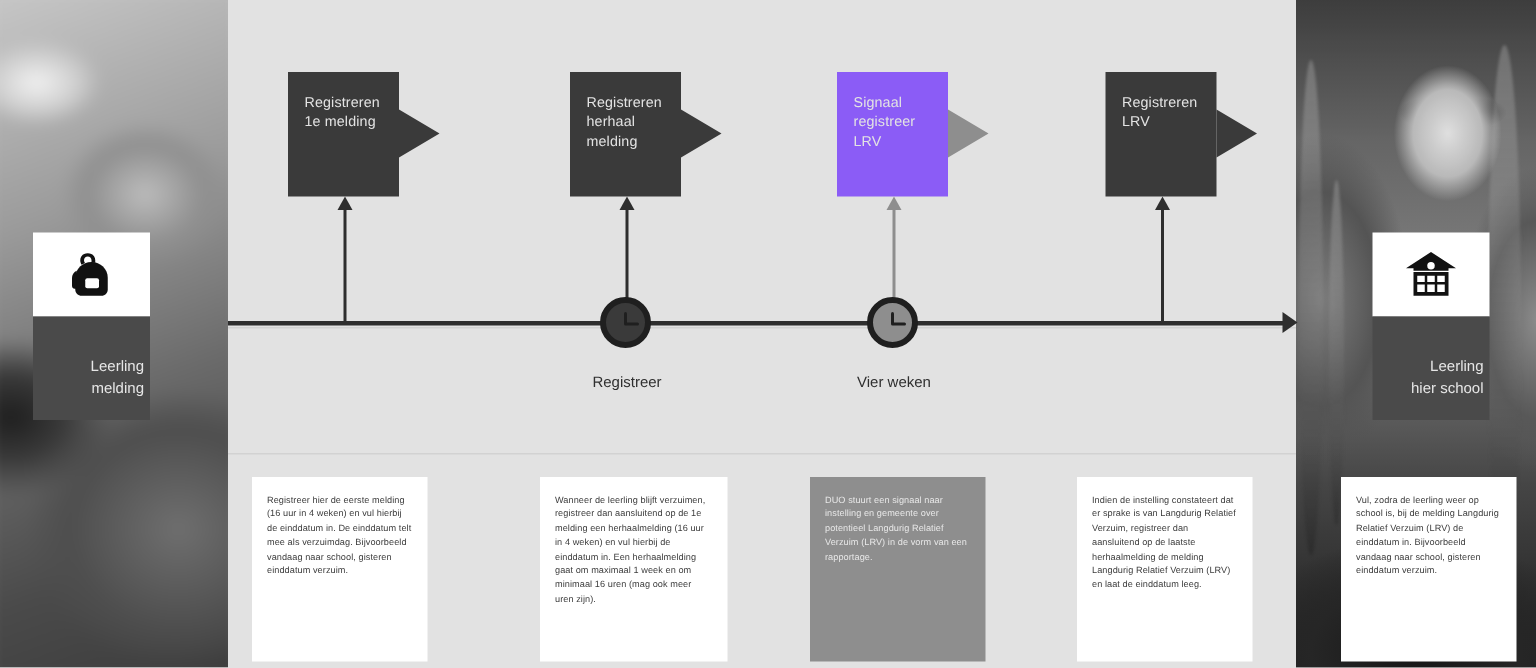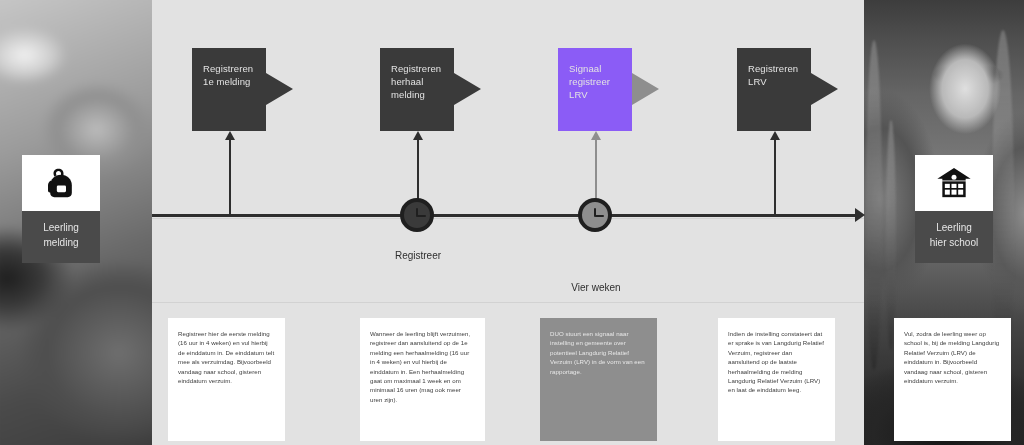--- a/index.html
+++ b/index.html
@@ -167,22 +167,22 @@
     background: #ffffff;
     display: flex;
     align-items: center;
     justify-content: center;
   }
   .endcard .cap {
     background: #4a4a4a;
     color: #e6e6e6;
     font-size: 10px;
     line-height: 15px;
-    text-align: center;
-    padding: 9px 4px 13px;
+    text-align: right;
+    padding: 26px 4px 13px;
   }
 </style>
 </head>
 <body>
 
 <div id="stage">
 
   <div class="photo photo-left">
     <div class="ph-bg"></div>
   </div>
@@ -243,21 +243,21 @@
     <div class="clock" style="left:248px; top:198px;">
       <div class="hand-h"></div>
       <div class="hand-m"></div>
     </div>
     <div class="clock-label" style="left:206px; top:250px;">Registreer</div>
 
     <div class="clock light" style="left:426px; top:198px;">
       <div class="hand-h"></div>
       <div class="hand-m"></div>
     </div>
-    <div class="clock-label" style="left:384px; top:250px;margin-top:32px;">Vier weken</div>
+    <div class="clock-label" style="left:384px; top:250px;">Vier weken</div>
 
     <div class="note" style="left:16px;  top:318px;">Registreer hier de eerste melding (16 uur in 4 weken) en vul hierbij de einddatum in. De einddatum telt mee als verzuimdag. Bijvoorbeeld vandaag naar school, gisteren einddatum verzuim.</div>
     <div class="note wide" style="left:208px; top:318px;">Wanneer de leerling blijft verzuimen, registreer dan aansluitend op de 1e melding een herhaalmelding (16 uur in 4 weken) en vul hierbij de einddatum in. Een herhaalmelding gaat om maximaal 1 week en om minimaal 16 uren (mag ook meer uren zijn).</div>
     <div class="note grey" style="left:388px; top:318px;">DUO stuurt een signaal naar instelling en gemeente over potentieel Langdurig Relatief Verzuim (LRV) in de vorm van een rapportage.</div>
     <div class="note" style="left:566px; top:318px;">Indien de instelling constateert dat er sprake is van Langdurig Relatief Verzuim, registreer dan aansluitend op de laatste herhaalmelding de melding Langdurig Relatief Verzuim (LRV) en laat de einddatum leeg.</div>
   </div>
 
   <div class="endcard" style="left:22px; top:155px;">
     <div class="ic">
       <svg width="40" height="40" viewBox="0 0 48 48">

